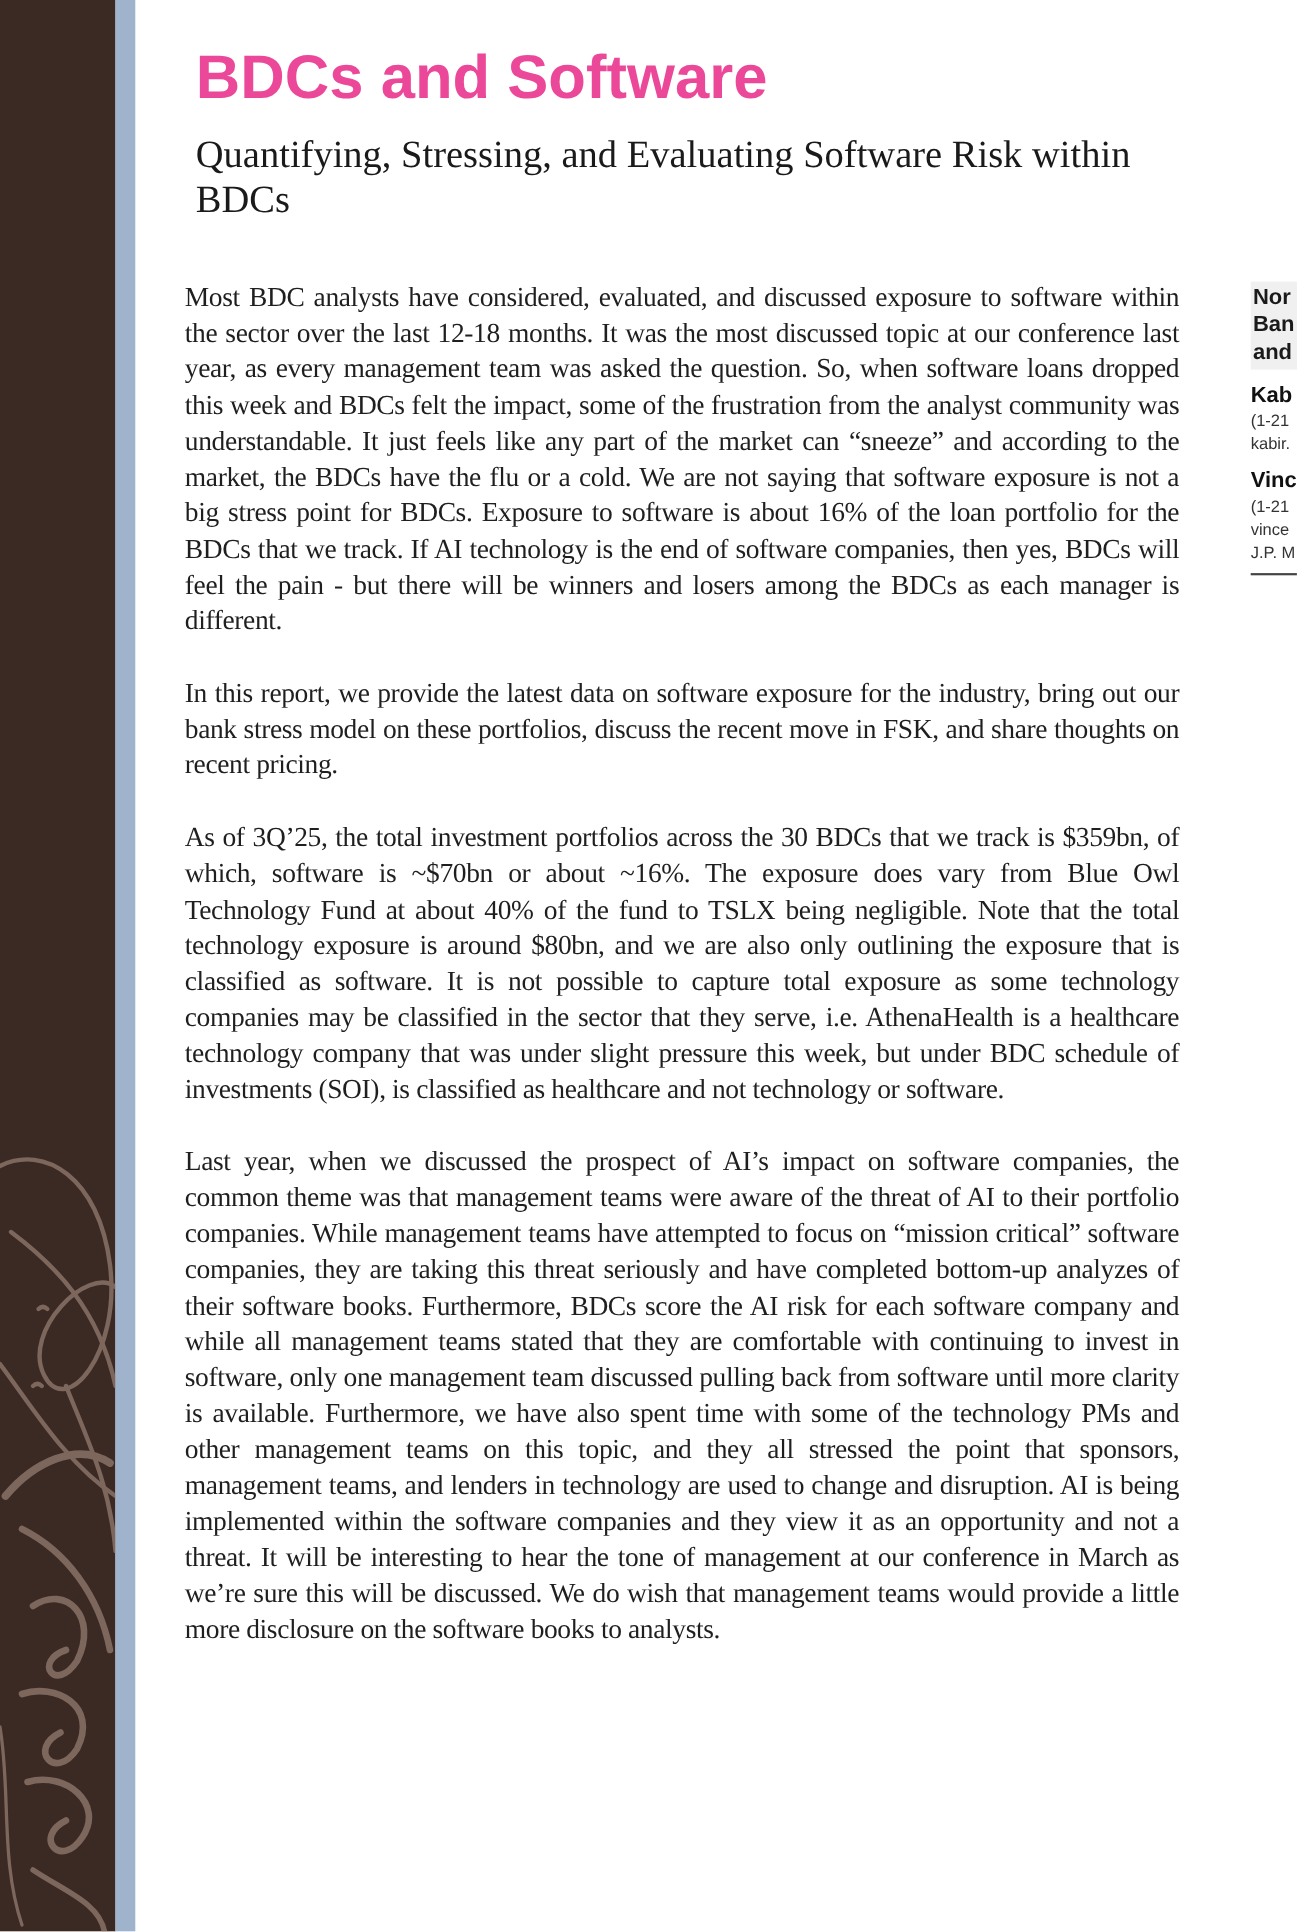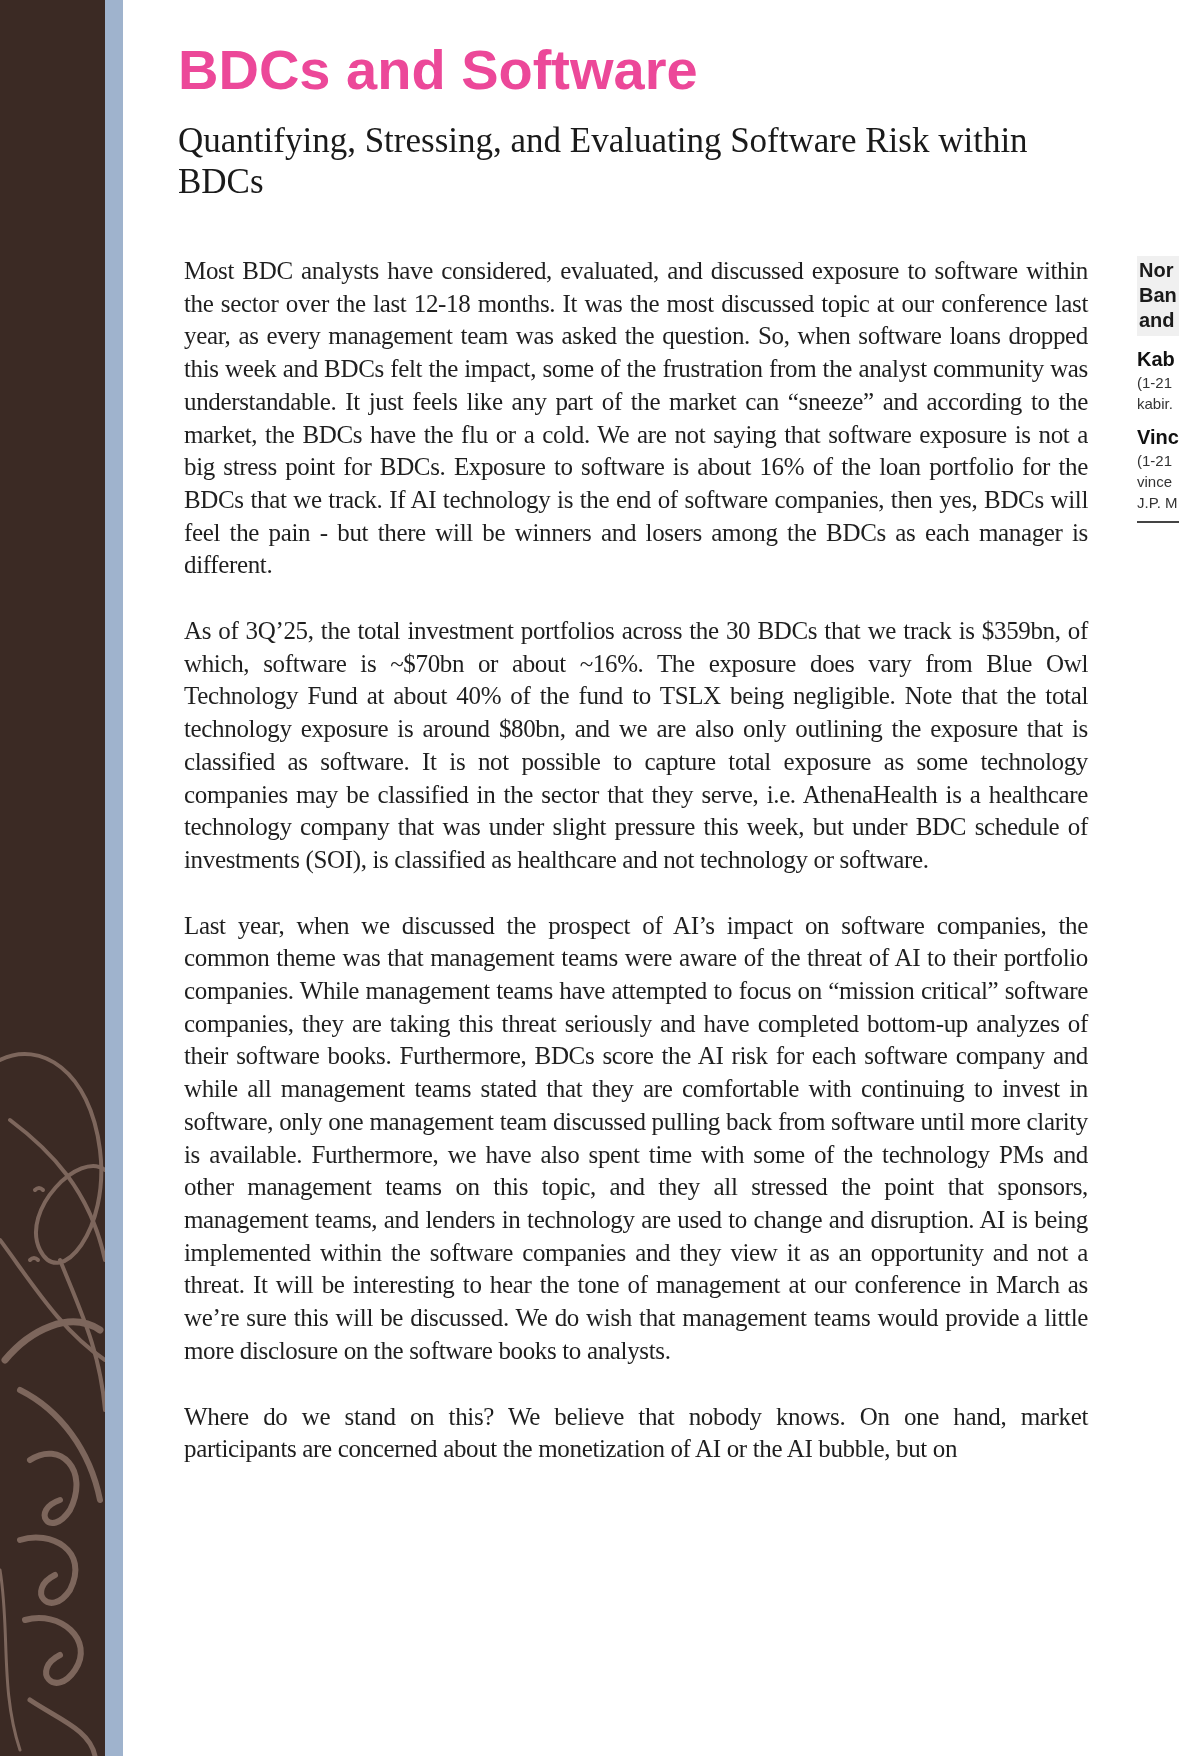--- a/index.html
+++ b/index.html
@@ -39,21 +39,21 @@
       position: absolute; left: 178px; top: 120px;
       width: 880px;
       margin: 0;
       font-family: Liberation Serif, serif;
       font-weight: normal;
       font-size: 35px;
       line-height: 41px;
       color: #1a1a1a;
     }
     .body {
-      position: absolute; left: 184px; top: 255px;
+      position: absolute; left: 168px; top: 255px;
       width: 904px;
     }
     .body p {
       margin: 0 0 33px 0;
       font-family: "Liberation Serif", serif;
       font-size: 25px;
       line-height: 32.7px;
       color: #1f1f1f;
       text-align: justify;
       letter-spacing: -0.35px;
@@ -110,23 +110,23 @@
     <path d="M0 540 C10 600, 0 660, 20 720" stroke-width="3"></path>
   </svg>
 </div>
 <div class="left-stripe"></div>
 
 <h1 class="title">BDCs and Software</h1>
 <h2 class="subtitle">Quantifying, Stressing, and Evaluating Software Risk within BDCs</h2>
 
 <div class="body">
   <p>Most BDC analysts have considered, evaluated, and discussed exposure to software within the sector over the last 12-18 months. It was the most discussed topic at our conference last year, as every management team was asked the question. So, when software loans dropped this week and BDCs felt the impact, some of the frustration from the analyst community was understandable. It just feels like any part of the market can “sneeze” and according to the market, the BDCs have the flu or a cold. We are not saying that software exposure is not a big stress point for BDCs. Exposure to software is about 16% of the loan portfolio for the BDCs that we track. If AI technology is the end of software companies, then yes, BDCs will feel the pain - but there will be winners and losers among the BDCs as each manager is different.</p>
+  <p>In this report, we provide the latest data on software exposure for the industry, bring out our bank stress model on these portfolios, discuss the recent move in FSK, and share thoughts on recent pricing.</p>
   <p>As of 3Q’25, the total investment portfolios across the 30 BDCs that we track is $359bn, of which, software is ~$70bn or about ~16%. The exposure does vary from Blue Owl Technology Fund at about 40% of the fund to TSLX being negligible. Note that the total technology exposure is around $80bn, and we are also only outlining the exposure that is classified as software. It is not possible to capture total exposure as some technology companies may be classified in the sector that they serve, i.e. AthenaHealth is a healthcare technology company that was under slight pressure this week, but under BDC schedule of investments (SOI), is classified as healthcare and not technology or software.</p>
   <p>Last year, when we discussed the prospect of AI’s impact on software companies, the common theme was that management teams were aware of the threat of AI to their portfolio companies. While management teams have attempted to focus on “mission critical” software companies, they are taking this threat seriously and have completed bottom-up analyzes of their software books. Furthermore, BDCs score the AI risk for each software company and while all management teams stated that they are comfortable with continuing to invest in software, only one management team discussed pulling back from software until more clarity is available. Furthermore, we have also spent time with some of the technology PMs and other management teams on this topic, and they all stressed the point that sponsors, management teams, and lenders in technology are used to change and disruption. AI is being implemented within the software companies and they view it as an opportunity and not a threat. It will be interesting to hear the tone of management at our conference in March as we’re sure this will be discussed. We do wish that management teams would provide a little more disclosure on the software books to analysts.</p>
-  <p>Where do we stand on this? We believe that nobody knows. On one hand, market participants are concerned about the monetization of AI or the AI bubble, but on</p>
 </div>
 
 <div class="sidebar">
   <div class="sidebar-header">
     <div>Nor</div>
     <div>Ban</div>
     <div>and</div>
   </div>
   <div class="analyst">
     <div class="analyst-name">Kab</div>

